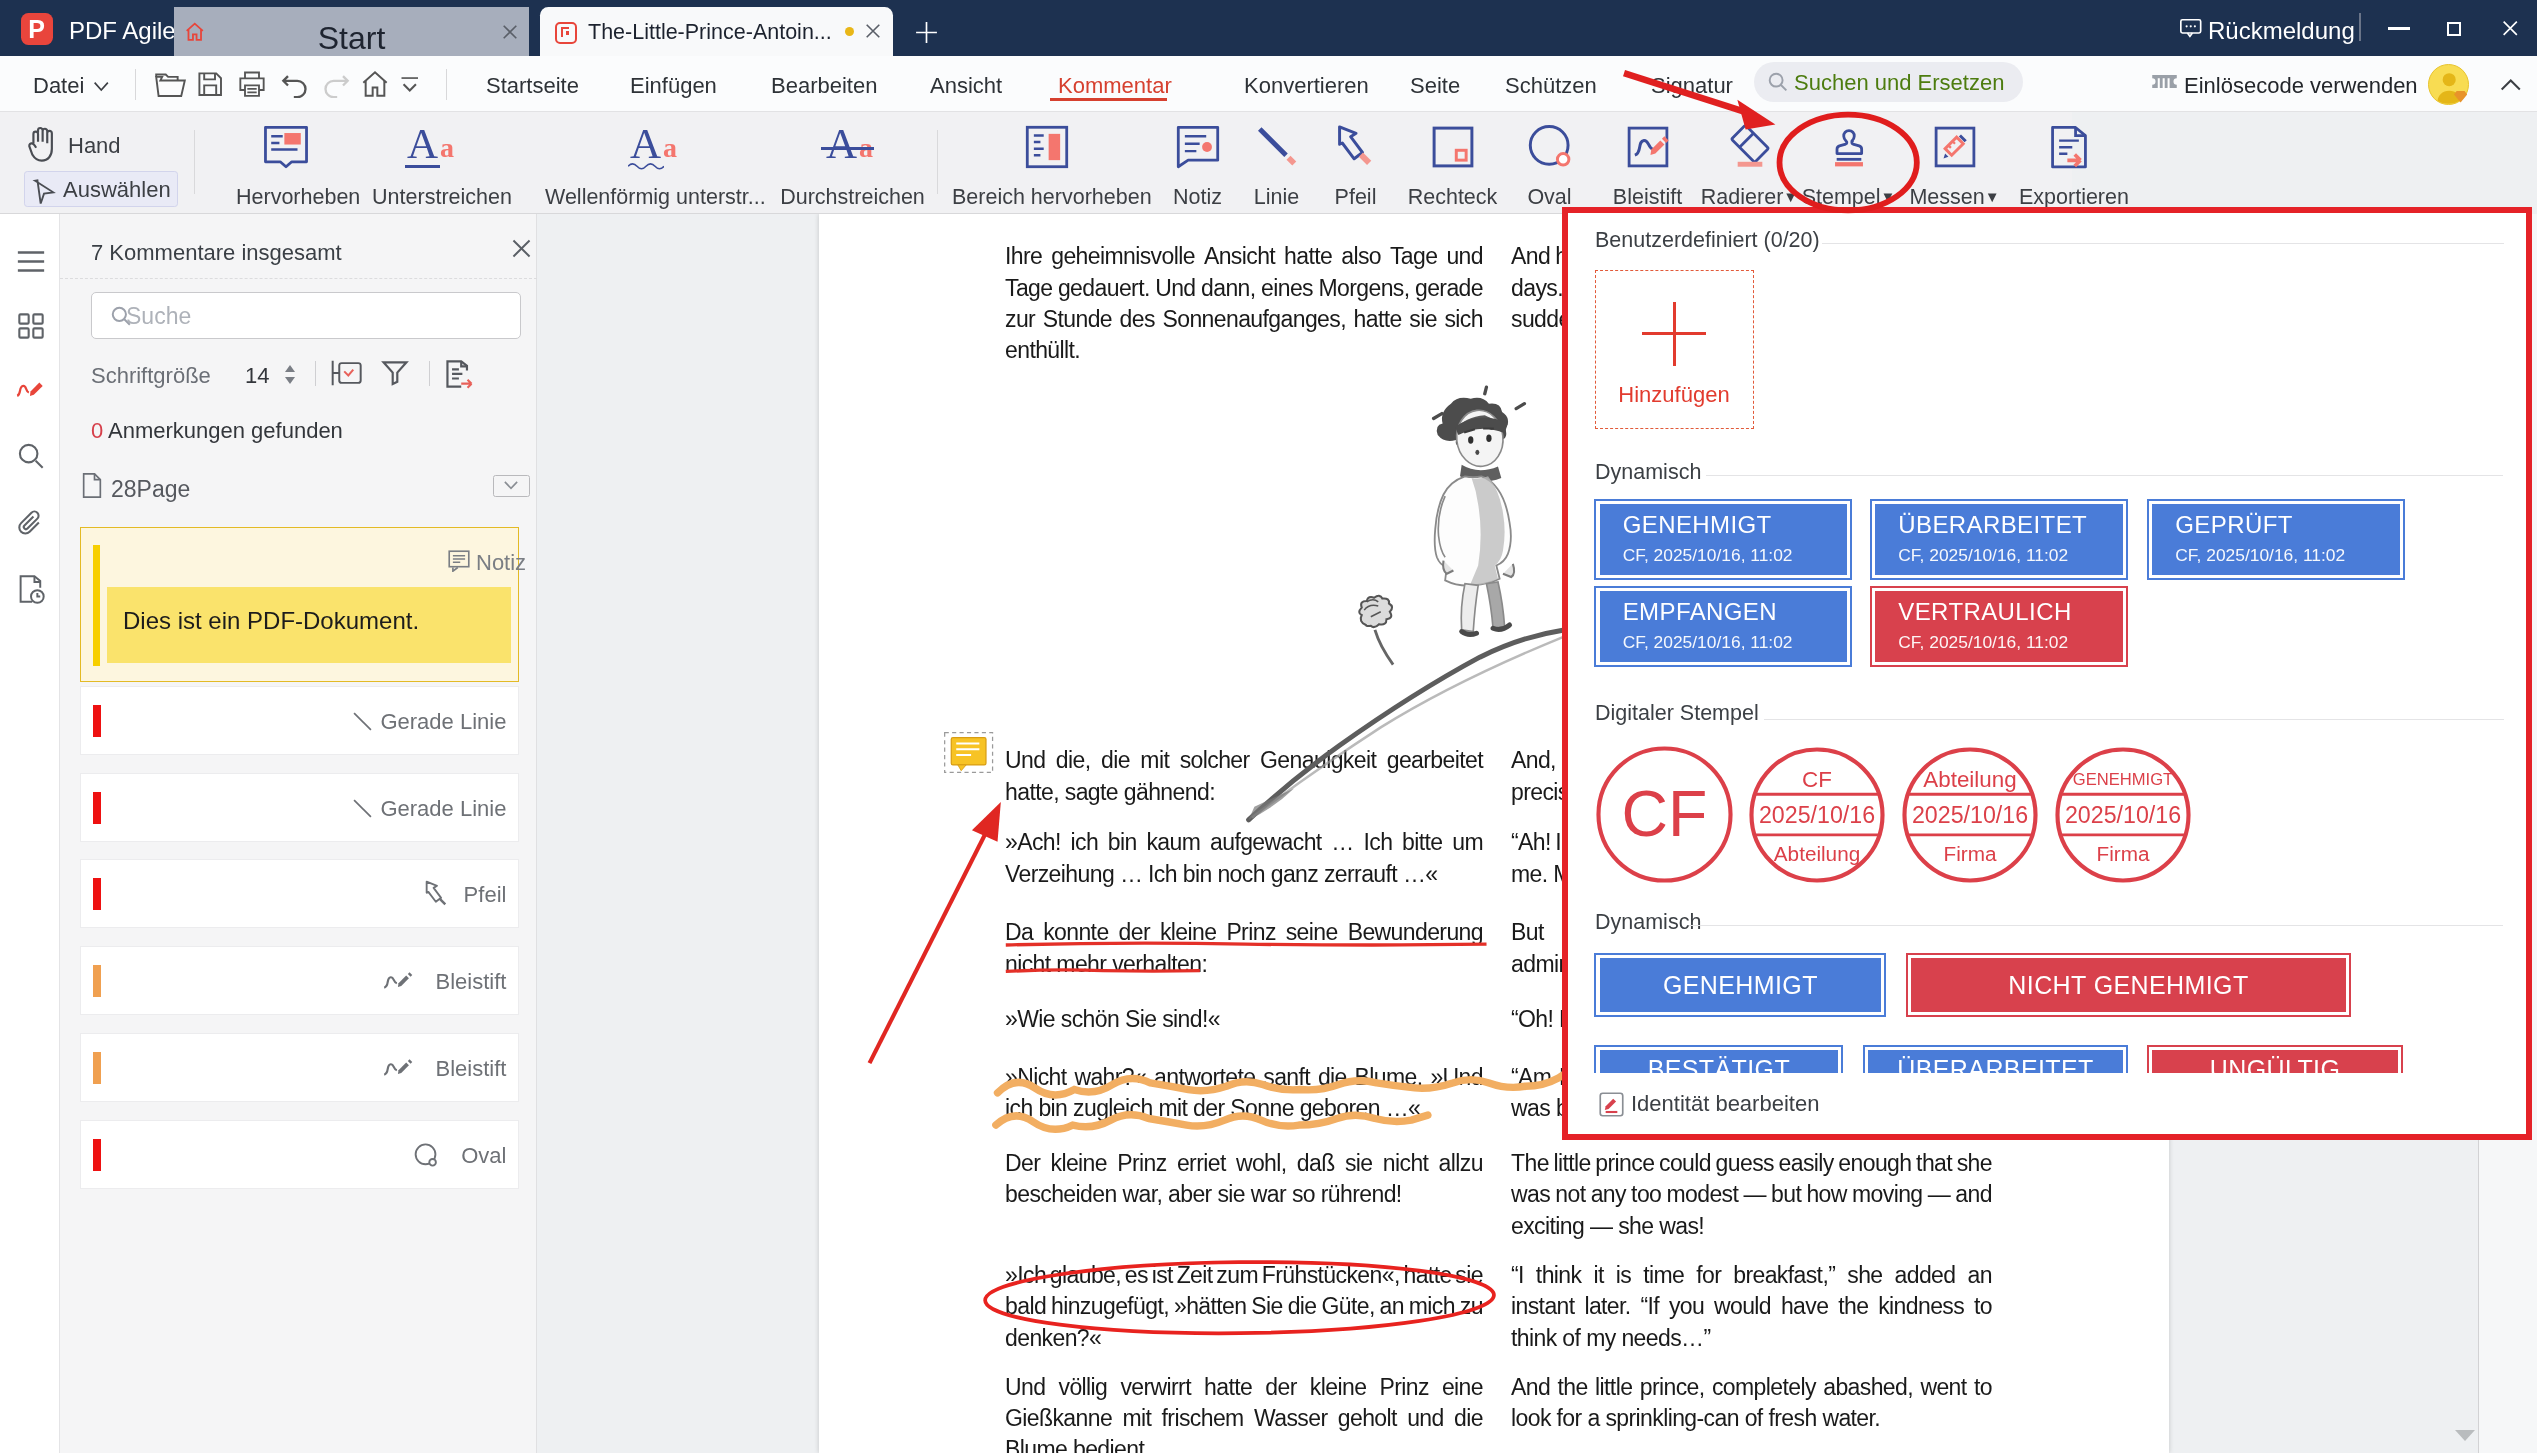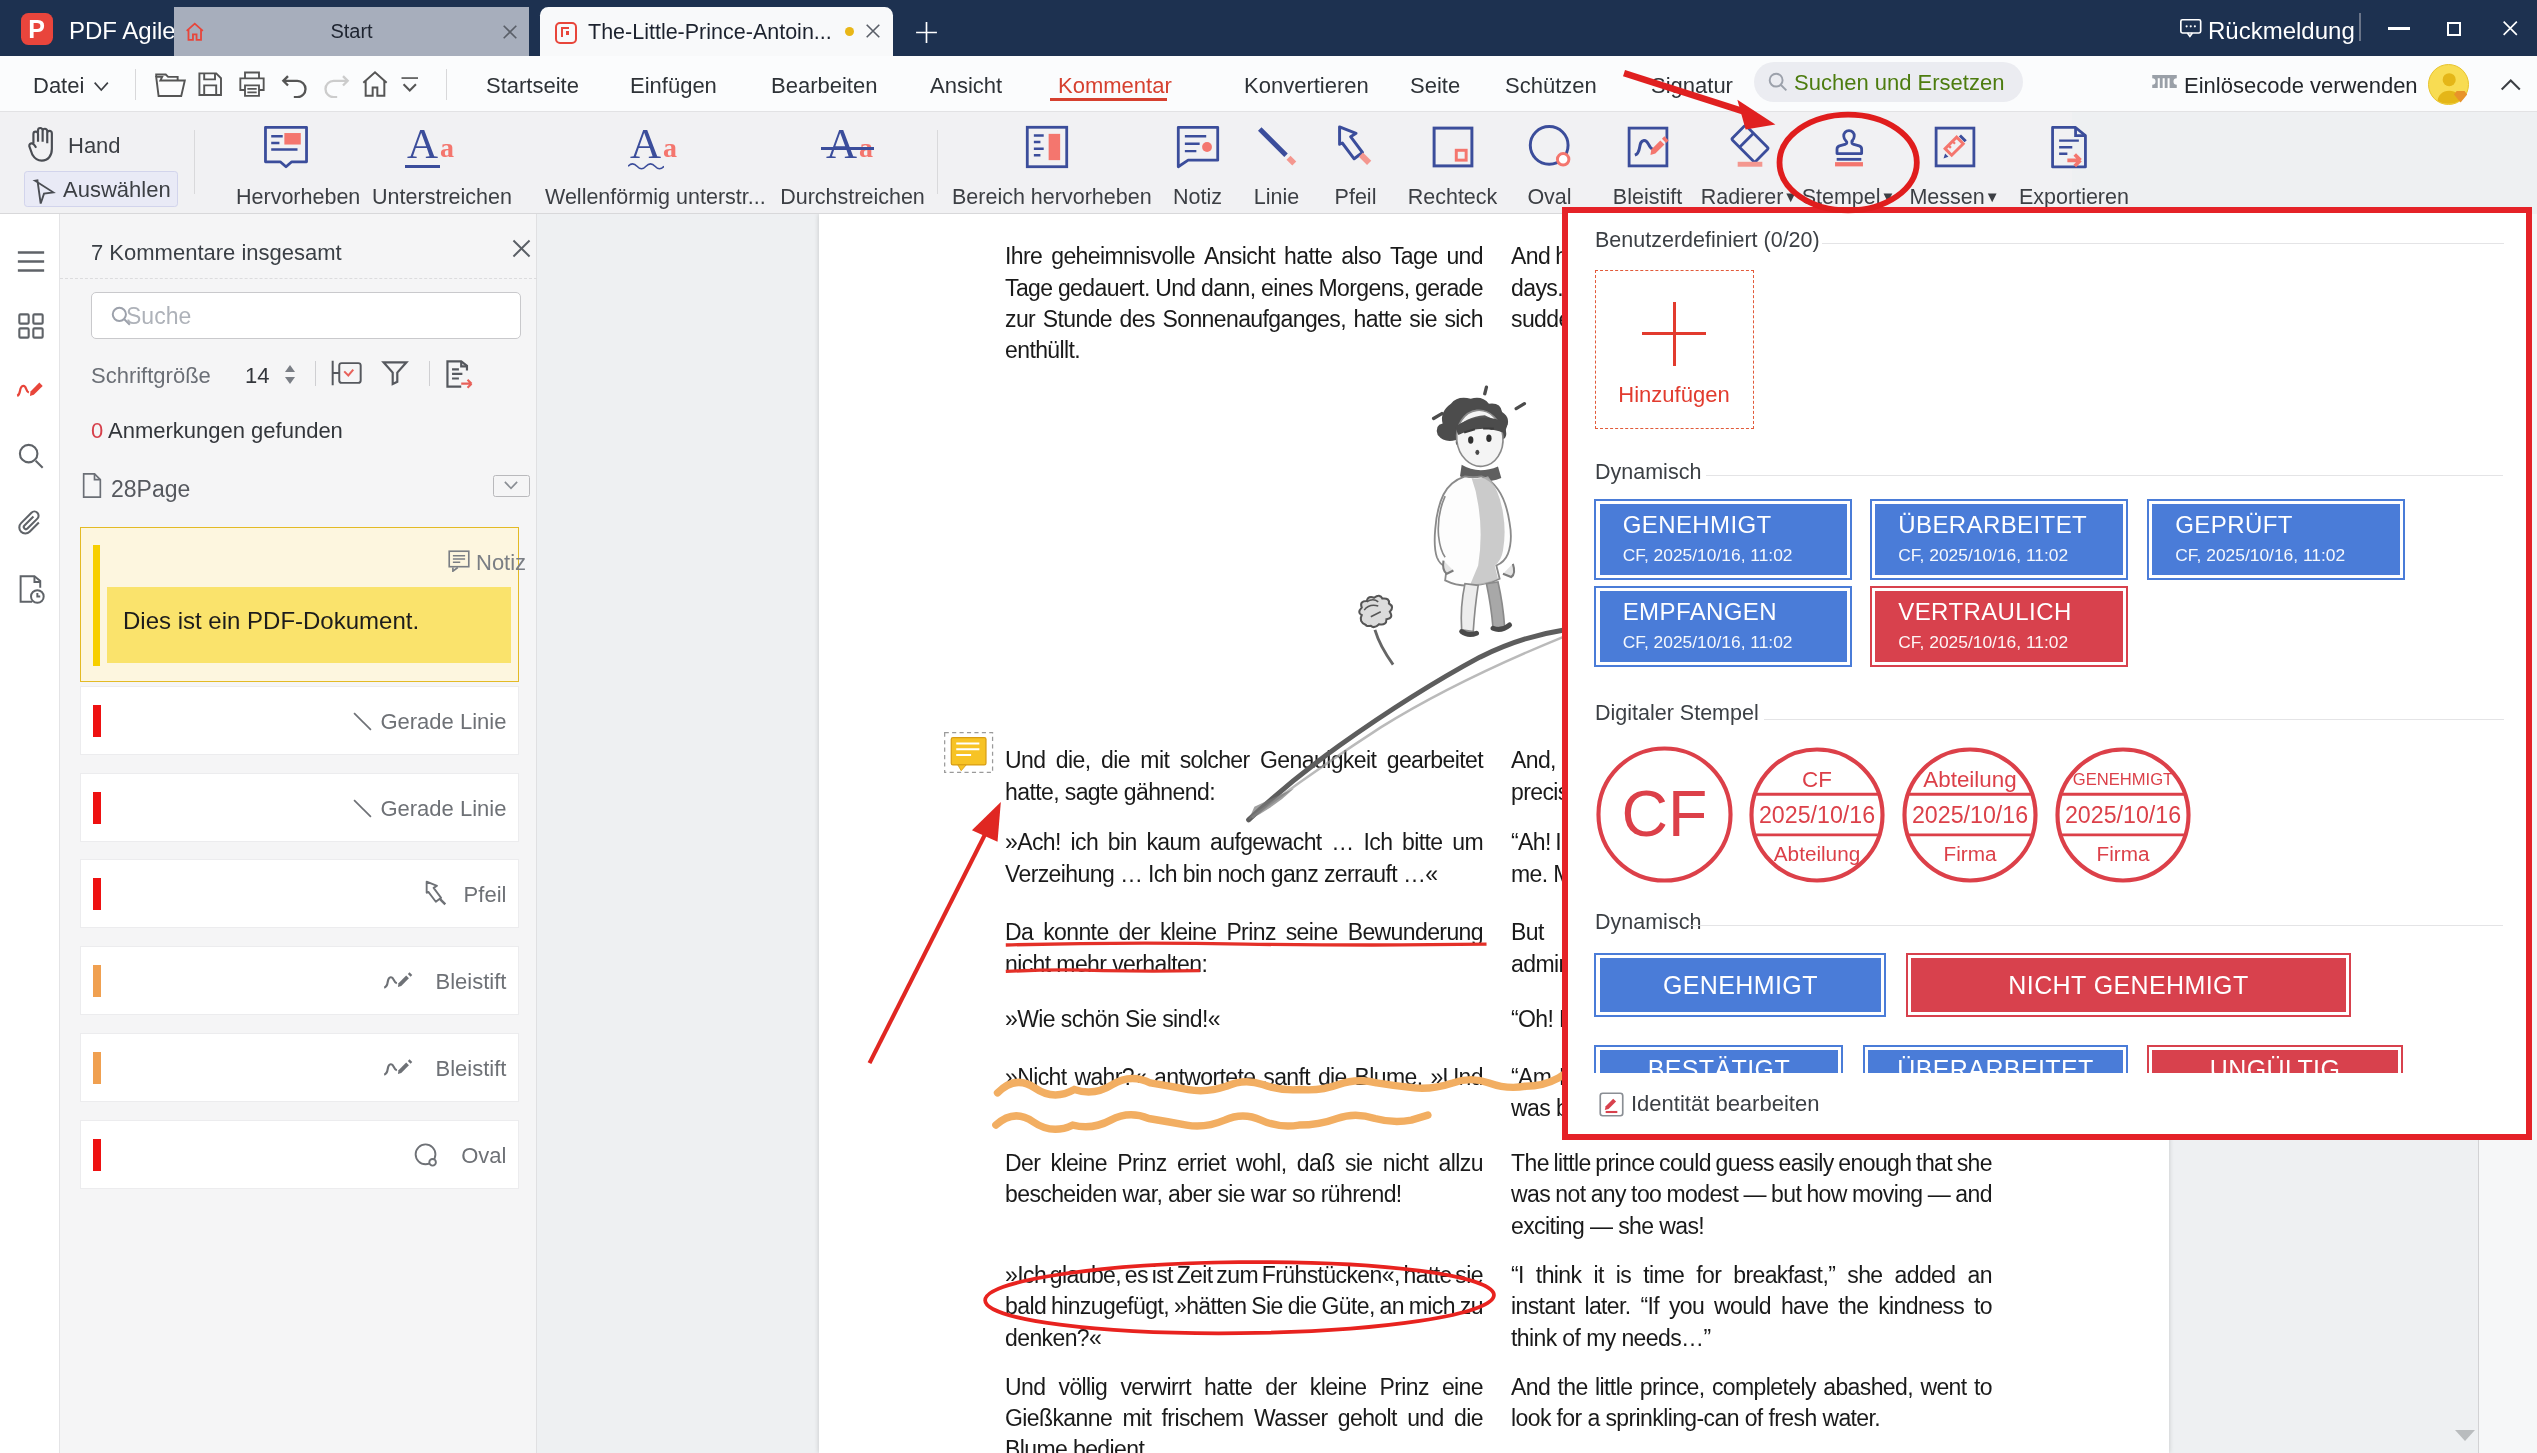--- a/index.html
+++ b/index.html
@@ -54,21 +54,21 @@
 </head>
 <body>
 <div id="titlebar">
   <div id="logo">P</div>
   <div id="apptitle">PDF Agile</div>
   <div class="tab-start">
     <svg class="abs" style="left:10px;top:14px" width="21.5" height="21.5" viewBox="0 0 24 24" fill="none" stroke="#e8453a" stroke-width="2">
         <path d="M3 11 12 3l9 8"></path>
         <path d="M5 9.5V21h5v-6h4v6h5V9.5"></path>
       </svg>
-    <div class="abs" style="left:0;width:355px;text-align:center;top:13.2px;font-size:20px;color:#1e2430">Start</div>
+    <div class="abs" style="left:0;width:355px;text-align:center;top:13.2px;font-size:32px;color:#1e2430">Start</div>
     <svg class="abs" style="left:327px;top:16.5px" width="18" height="18" viewBox="0 0 20 20" stroke="#5a5f68" stroke-width="1.8">
         <path d="M3 3l14 14M17 3L3 17"></path>
       </svg>
   </div>
   <div class="tab-doc">
     <div class="abs" style="left:15px;top:15.7px;width:21.5px;height:21.5px;border:2.5px solid #e8453a;border-radius:5px"></div>
     <div class="abs" style="left:20.7px;top:20.7px;width:8.3px;height:10px;border:2.5px solid #e8453a;border-bottom:none;border-right:none"></div>
     <div class="abs" style="left:25.6px;top:24px;width:3.3px;height:4.1px;background:#e8453a"></div>
     <div class="abs" style="left:48px;top:13.2px;width:253px;overflow:hidden;font-size:21.5px;color:#1c222e;white-space:nowrap">The-Little-Prince-Antoin...</div>
     <div class="abs" style="left:305px;top:20.7px;width:9px;height:9px;border-radius:50%;background:#e9b717"></div>
@@ -453,20 +453,21 @@
 
   <div class="deline jl" style="top:703px"><s>Da</s><s>konnte</s><s>der</s><s>kleine</s><s>Prinz</s><s>seine</s><s>Bewunderung</s></div>
   <div class="deline last" style="top:735px">nicht mehr verhalten:</div>
   <div class="enline jl" style="top:703px"><s>But</s><s>the</s><s>little</s><s>prince</s><s>could</s><s>not</s><s>restrain</s><s>his</s></div>
   <div class="enline last" style="top:735px">admiration:</div>
 
   <div class="deline last" style="top:790px">»Wie schön Sie sind!«</div>
   <div class="enline last" style="top:790px">“Oh! How beautiful you are!”</div>
 
   <div class="deline jl" style="top:848px"><s>»Nicht</s><s>wahr?«</s><s>antwortete</s><s>sanft</s><s>die</s><s>Blume.</s><s>»Und</s></div>
+  <div class="deline last" style="top:879px">ich bin zugleich mit der Sonne geboren …«</div>
   <div class="enline jl" style="top:848px"><s>“Am</s><s>I</s><s>not?”</s><s>the</s><s>flower</s><s>responded,</s><s>sweetly.</s><s>“And</s><s>I</s></div>
   <div class="enline last" style="top:879px">was born at the same moment as the sun …”</div>
 
   <div class="deline jl" style="top:934px"><s>Der</s><s>kleine</s><s>Prinz</s><s>erriet</s><s>wohl,</s><s>daß</s><s>sie</s><s>nicht</s><s>allzu</s></div>
   <div class="deline last" style="top:965px">bescheiden war, aber sie war so rührend!</div>
   <div class="enline jl" style="top:934px"><s>The</s><s>little</s><s>prince</s><s>could</s><s>guess</s><s>easily</s><s>enough</s><s>that</s><s>she</s></div>
   <div class="enline jl" style="top:965px"><s>was</s><s>not</s><s>any</s><s>too</s><s>modest</s><s>—</s><s>but</s><s>how</s><s>moving</s><s>—</s><s>and</s></div>
   <div class="enline last" style="top:997px">exciting — she was!</div>
 
   <div class="deline jl" style="top:1046px"><s>»Ich</s><s>glaube,</s><s>es</s><s>ist</s><s>Zeit</s><s>zum</s><s>Frühstücken«,</s><s>hatte</s><s>sie</s></div>

